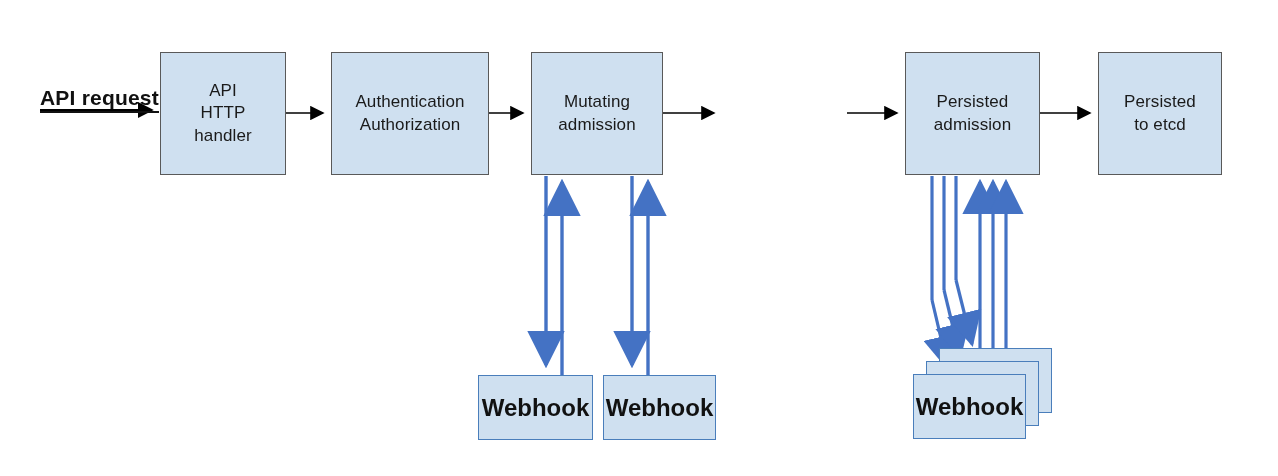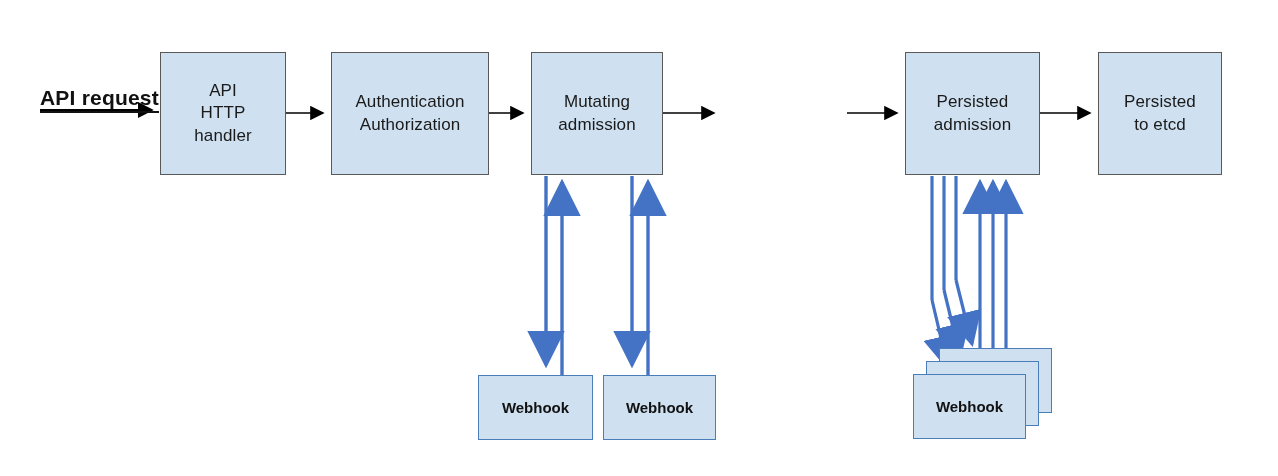--- a/index.html
+++ b/index.html
@@ -22,21 +22,21 @@
   }
   .pbox .lines{white-space:pre-line;}
 
   .wbox{
     position:absolute;
     background:#cfe0f0;
     border:1.8px solid #4a7ebb;
     box-sizing:border-box;
     display:flex;align-items:center;justify-content:center;
     color:#111;
-    font-size:15px;
+    font-size:24px;
     font-weight:bold;
     z-index:6;
   }
   .wstack-back{z-index:4;}
   .wstack-mid{z-index:5;}
 
   .reqlabel{
     position:absolute;
     font-size:21px;
     color:#111;

